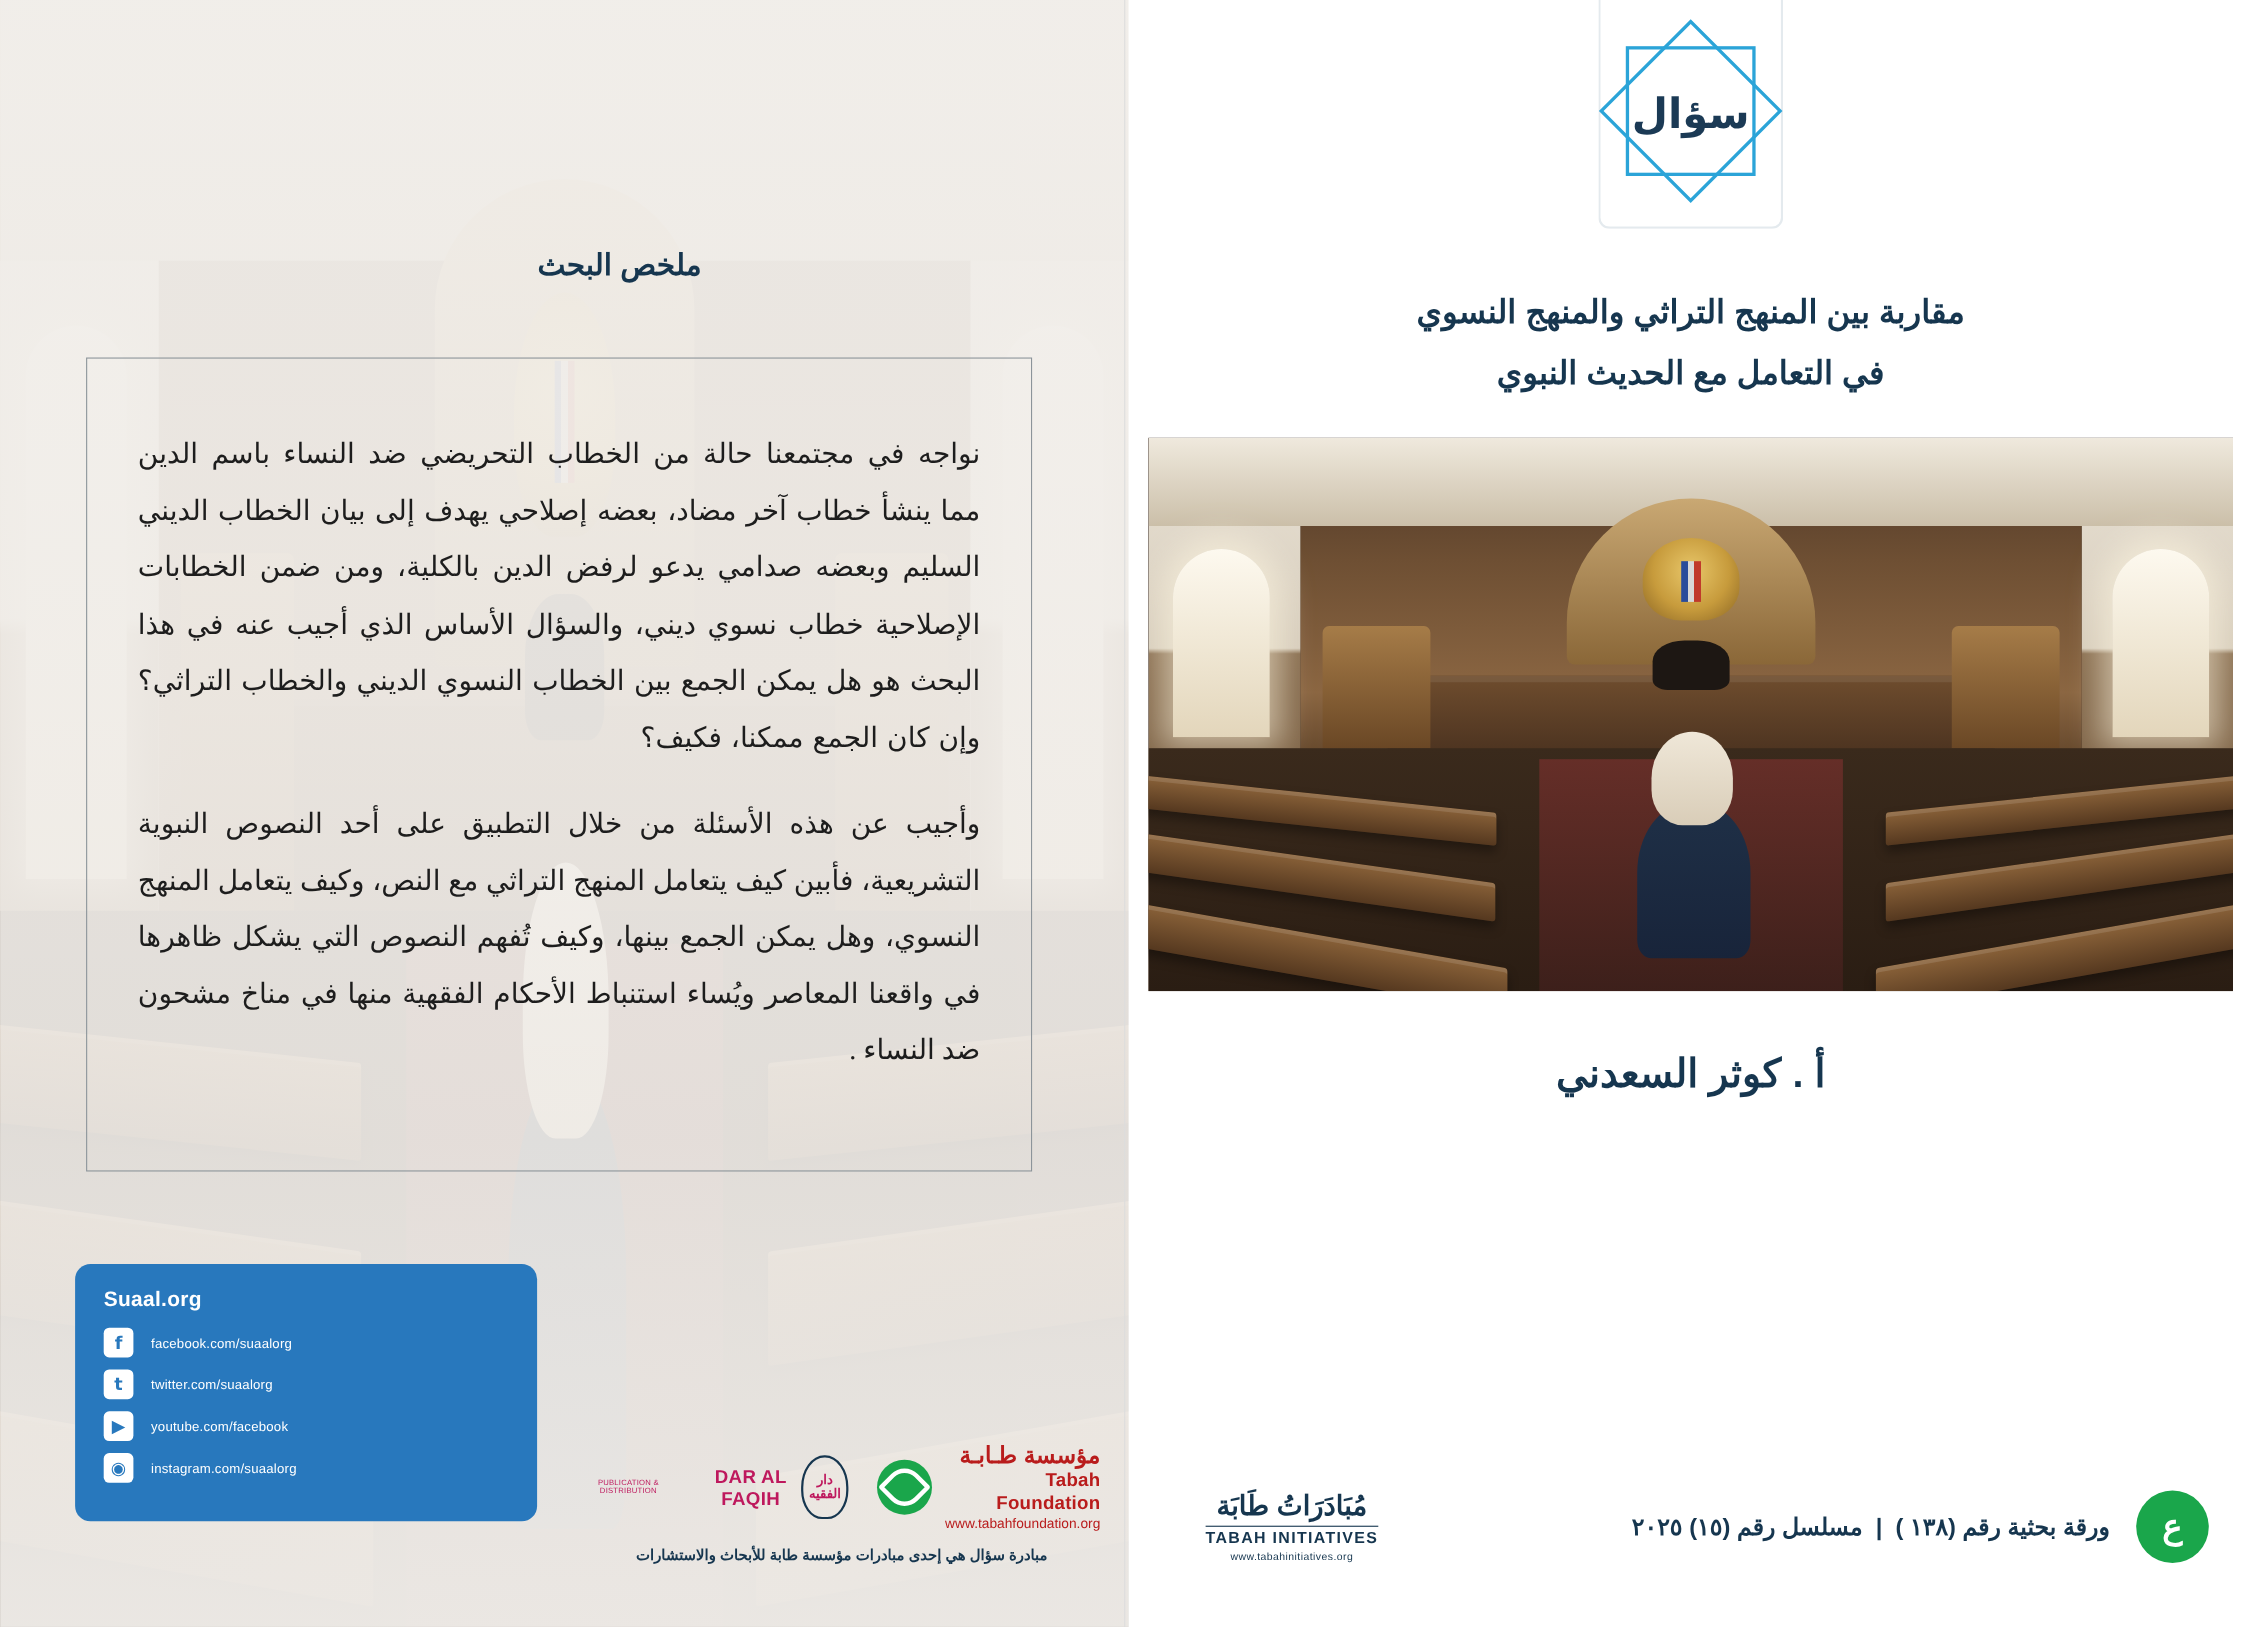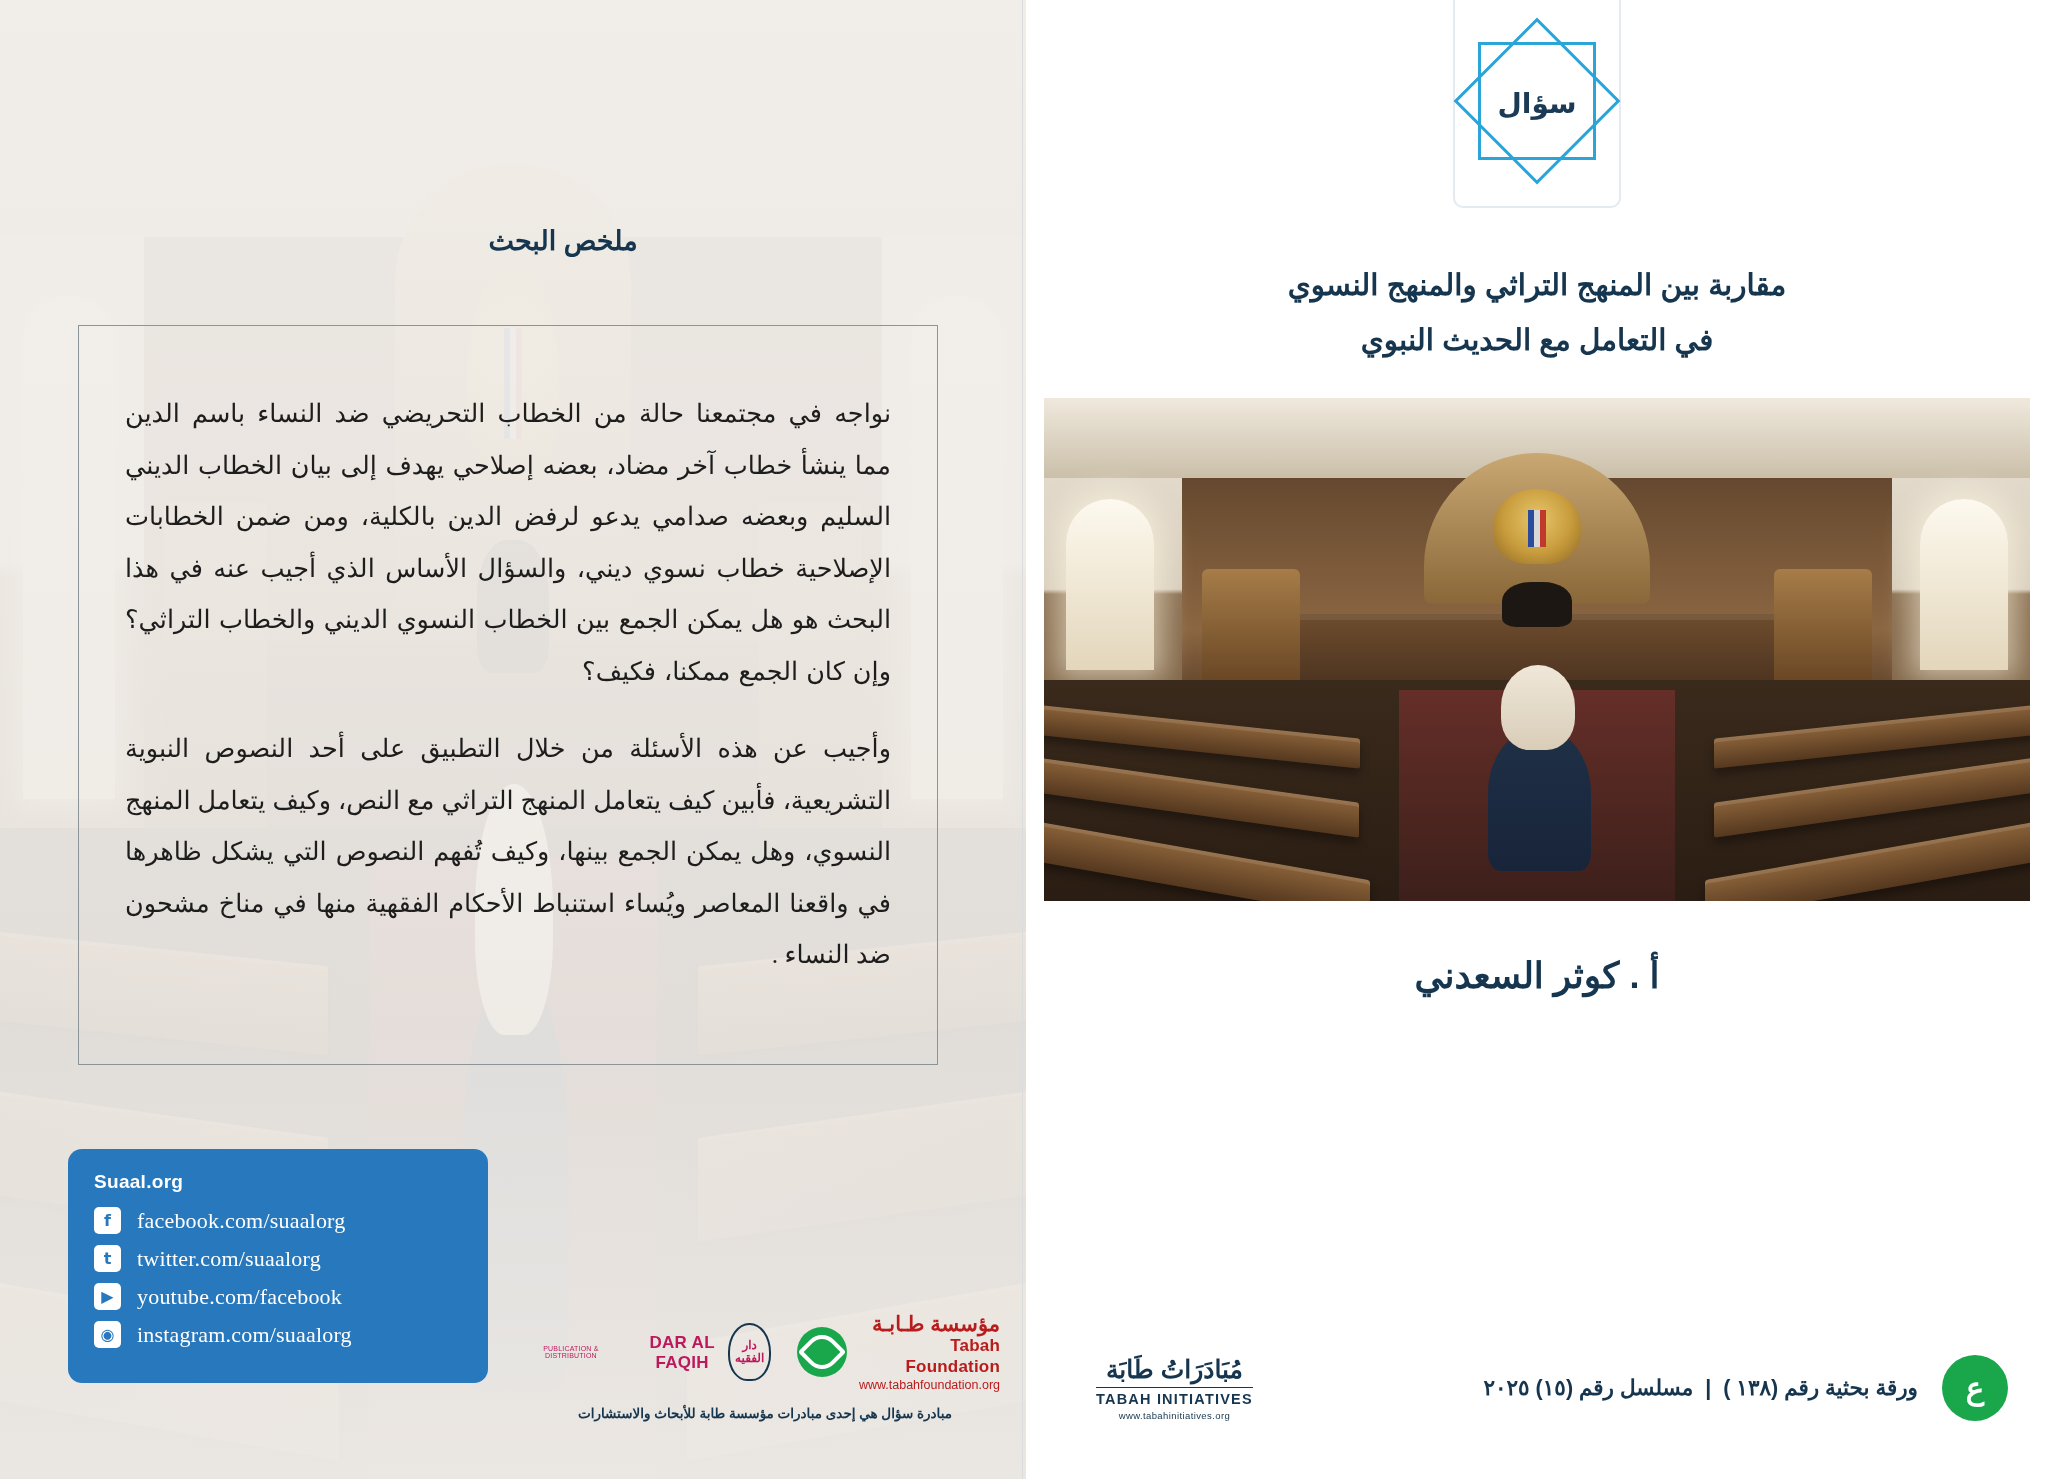--- a/index.html
+++ b/index.html
@@ -56,21 +56,21 @@
     content: "";
     position: absolute;
     inset: 0;
     border: 3px solid #2ba4d8;
   }
   .star8::after { transform: rotate(45deg); }
   .star-word {
     position: relative;
     z-index: 2;
     font-family: "DejaVu Sans", sans-serif;
-    font-size: 28px;
+    font-size: 38px;
     color: #1b3a55;
     font-weight: bold;
     letter-spacing: -1px;
     transform: translateY(2px);
   }
 
   
   .cover-title {
     position: absolute;
     top: 258px;
@@ -241,21 +241,21 @@
   }
   .social .site { color: #ffffff; font-size: 19px; font-weight: bold; margin-bottom: 14px; letter-spacing: .3px; }
   .social-row { display: flex; align-items: center; gap: 16px; margin: 11px 0; }
   .sicon {
     width: 27px; height: 27px; border-radius: 5px;
     background: #ffffff; color: #2878bd;
     display: flex; align-items: center; justify-content: center;
     font-size: 16px; font-weight: bold; font-family: "DejaVu Sans", sans-serif;
     flex: 0 0 auto;
   }
-  .social-row .txt { color: #fff; font-size: 22px; letter-spacing: .2px; font-family: Liberation Serif, serif; }
+  .social-row .txt { color: #fff; font-size: 12px; letter-spacing: .2px; }
 
   
   .publishers {
     position: absolute; z-index: 4;
     bottom: 58px; right: 26px;
     width: 470px;
     text-align: center;
     color: #16364f;
   }
   .pub-row { display: flex; align-items: center; justify-content: center; gap: 26px; }

